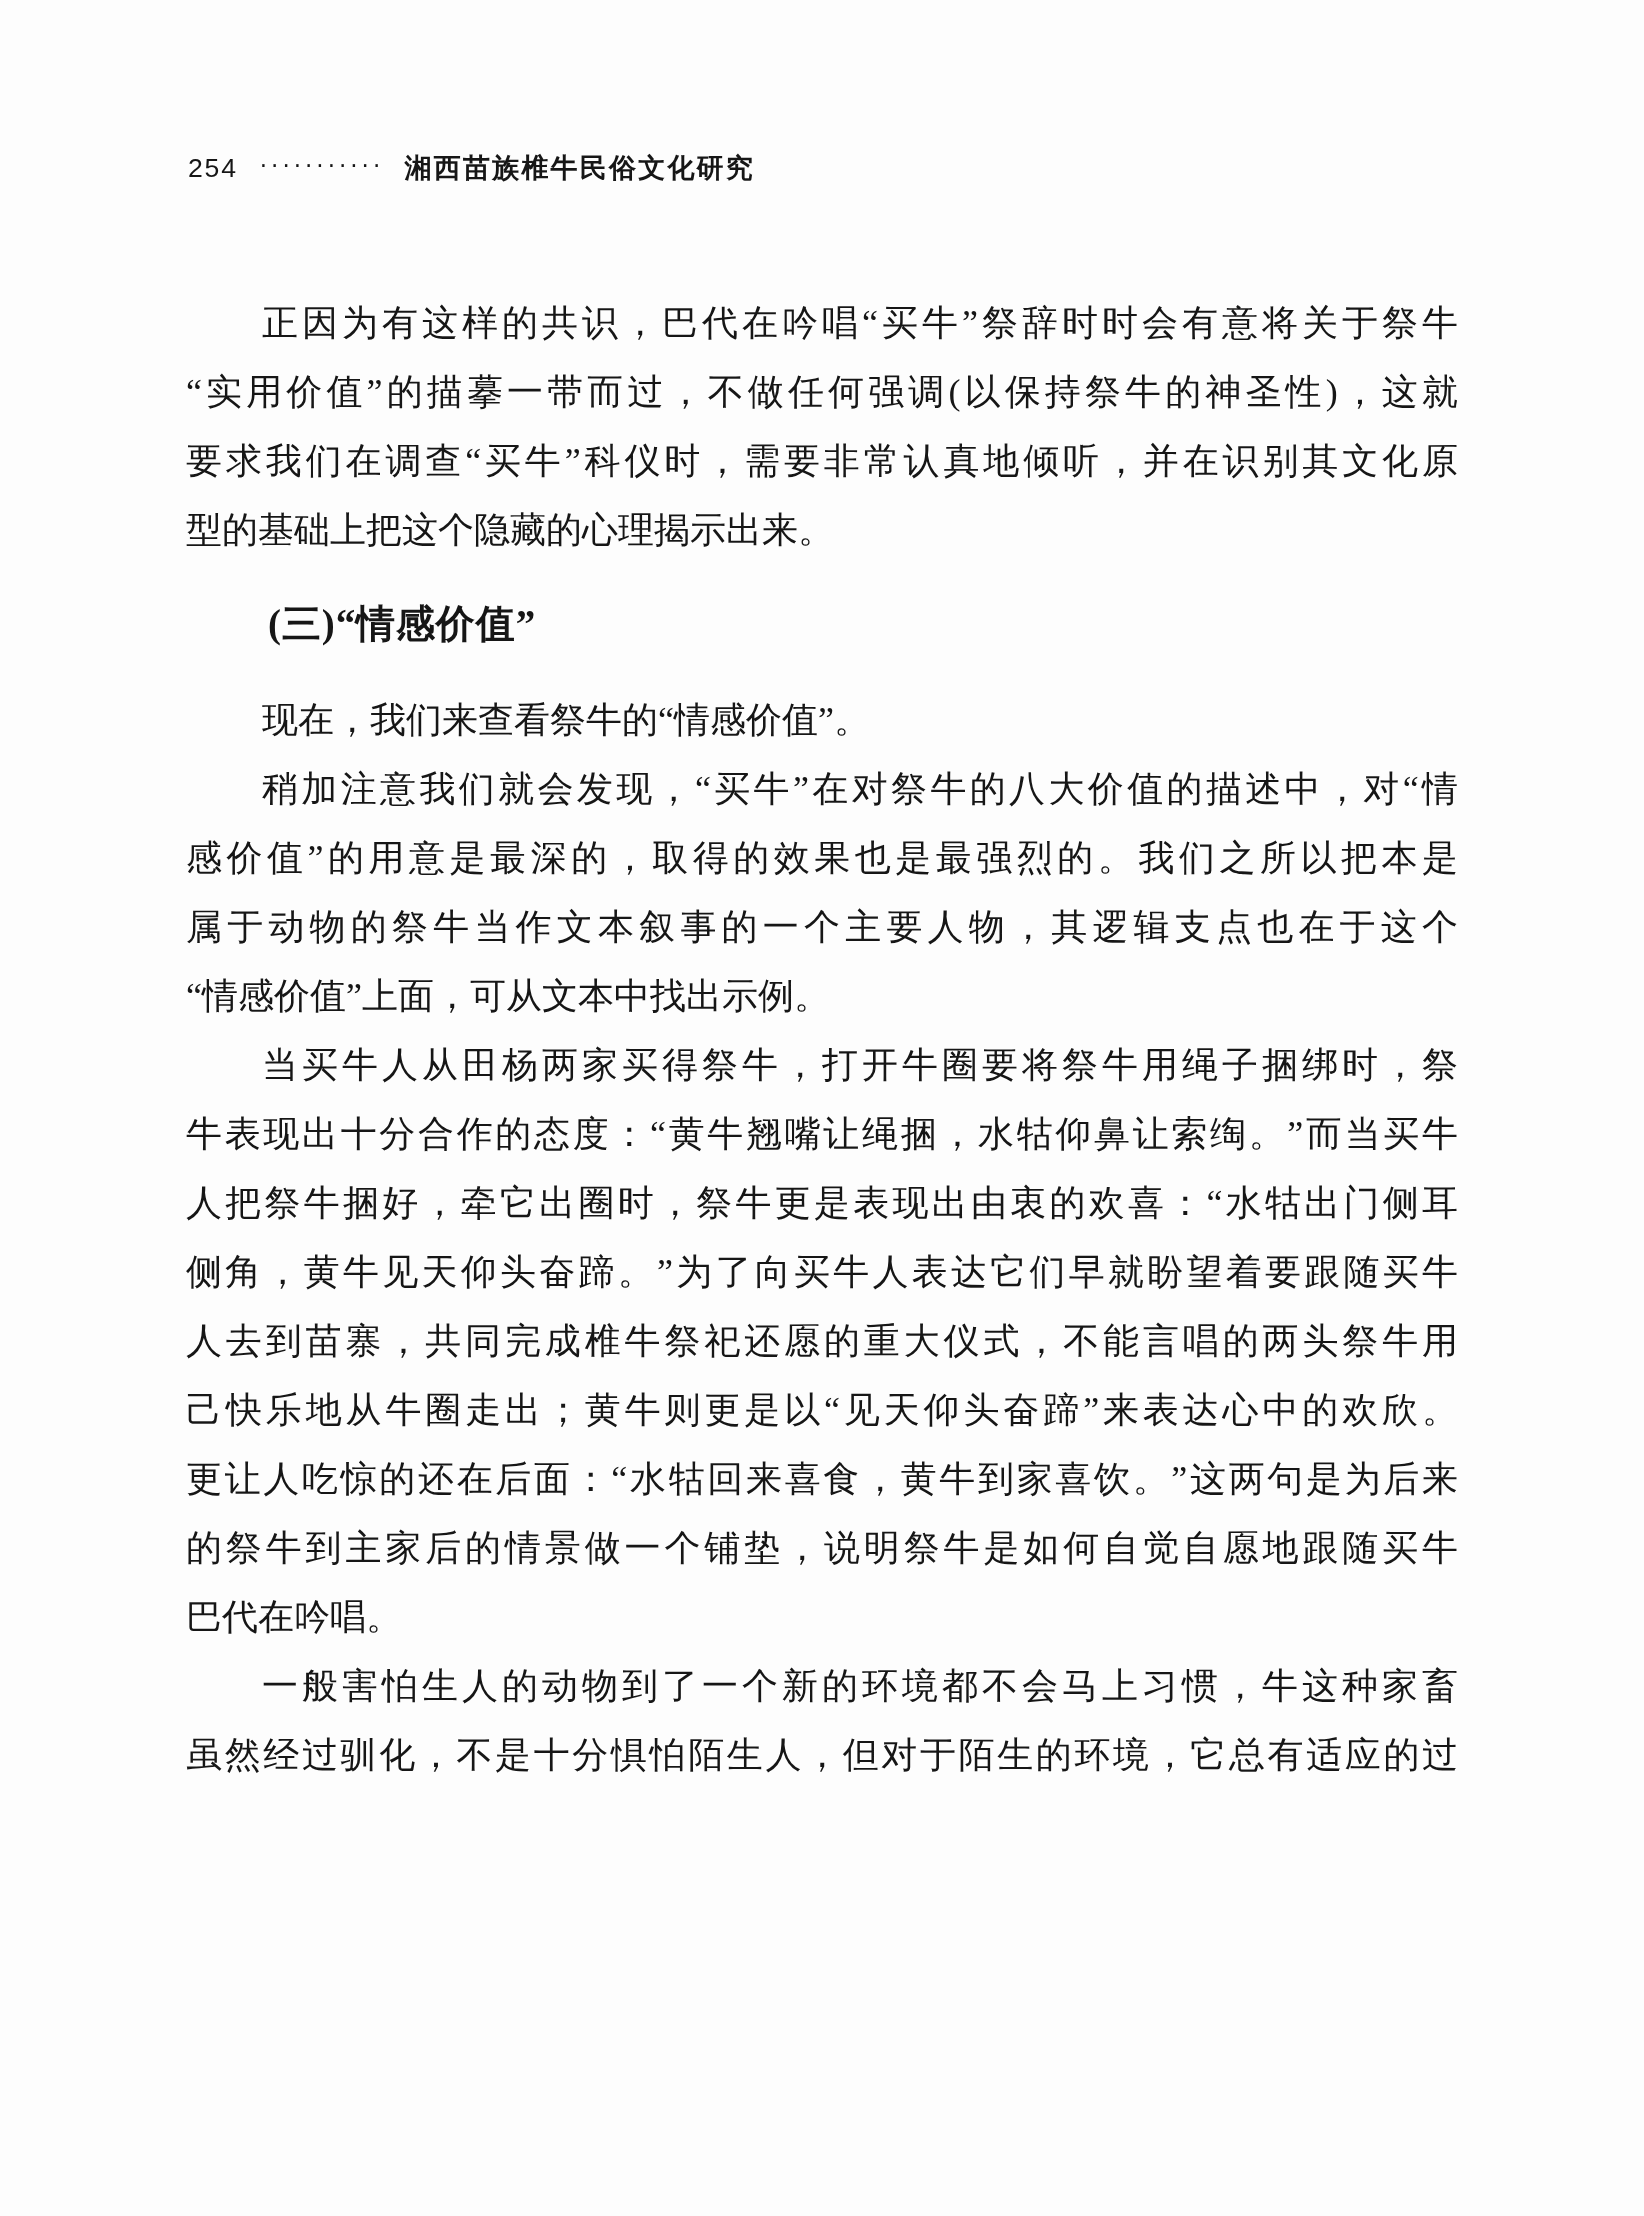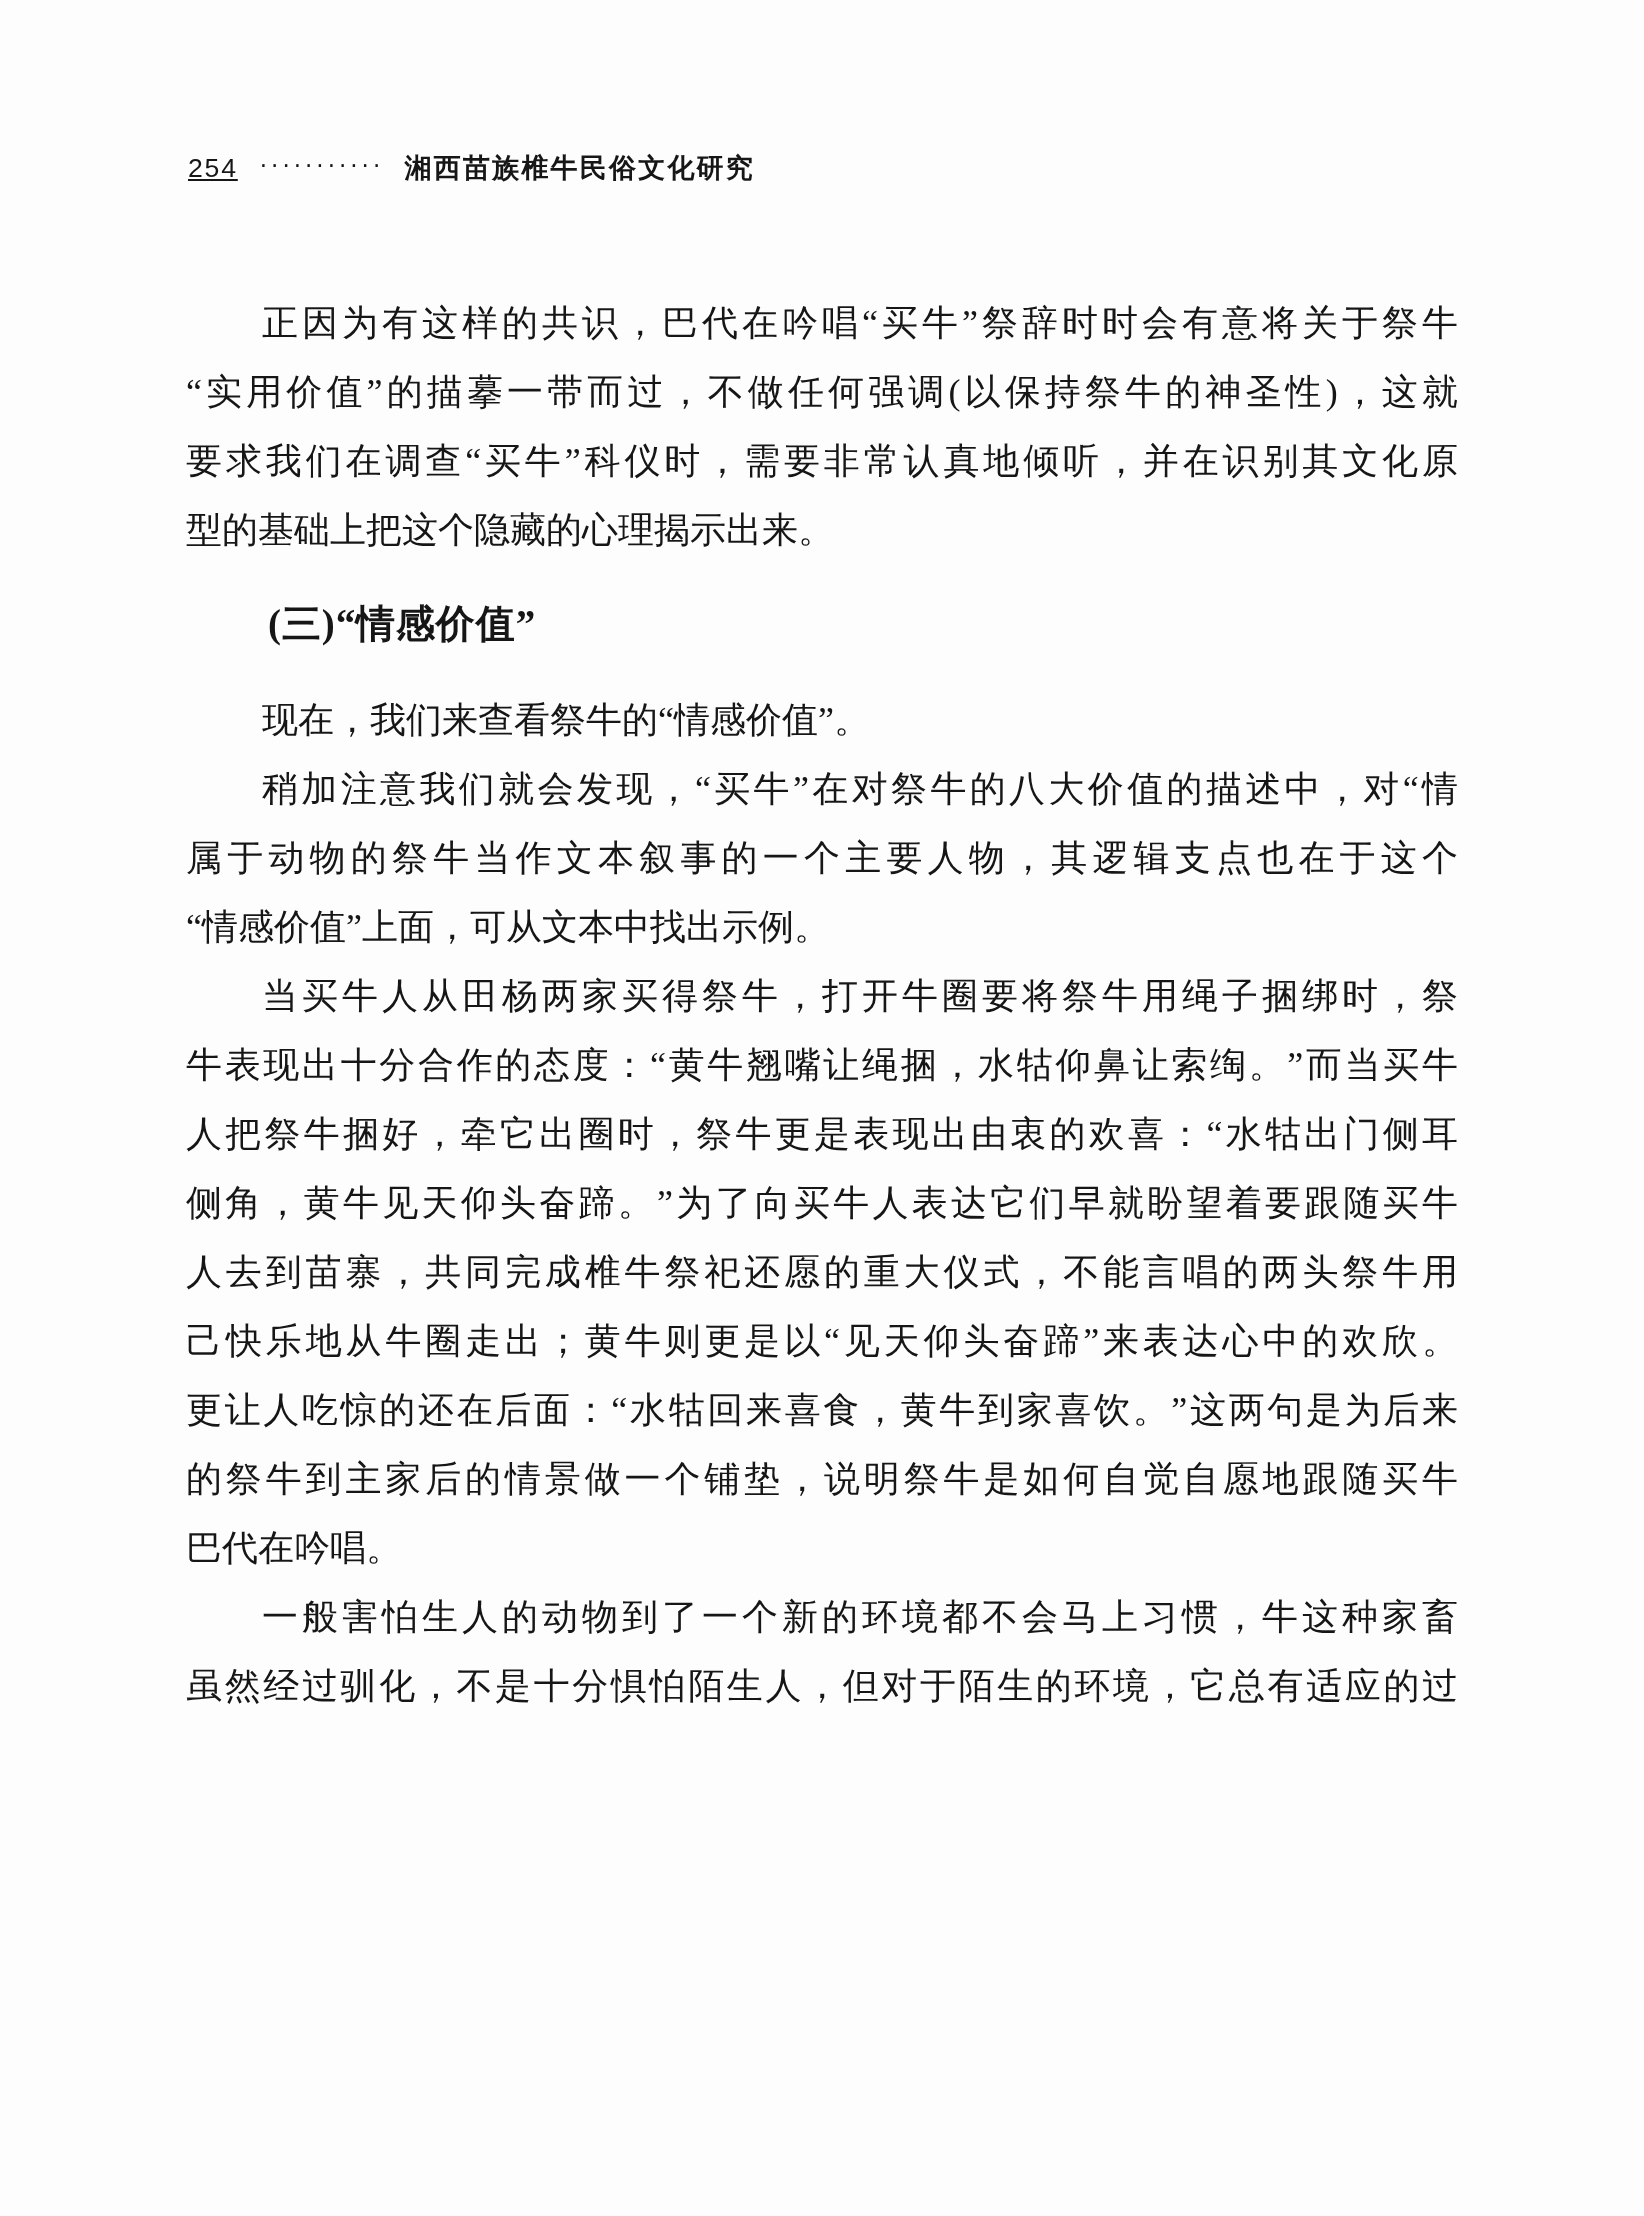--- a/index.html
+++ b/index.html
@@ -23,21 +23,20 @@
     top: 150px;
     display: flex;
     align-items: baseline;
     white-space: nowrap;
   }
   .pagenum {
     font-family: "Liberation Sans", "DejaVu Sans", sans-serif;
     font-size: 26.6px;
     letter-spacing: 1.8px;
     font-weight: 400;
-    text-decoration: underline;
   }
   .leader {
     font-family: "DejaVu Sans", sans-serif;
     font-size: 23px;
     letter-spacing: 4px;
     margin: 0 20.4px 0 22px;
     position: relative;
     top: -2.7px;
   }
   .rtitle {
@@ -102,20 +101,21 @@
     </div>
 
     <h3 class="heading">(三)“情感价值”</h3>
 
     <div class="para">
       <div class="line end ind">现在，我们来查看祭牛的“情感价值”。</div>
     </div>
 
     <div class="para">
       <div class="line j ind">稍加注意我们就会发现，“买牛”在对祭牛的八大价值的描述中，对“情</div>
+      <div class="line j">感价值”的用意是最深的，取得的效果也是最强烈的。我们之所以把本是</div>
       <div class="line j">属于动物的祭牛当作文本叙事的一个主要人物，其逻辑支点也在于这个</div>
       <div class="line end">“情感价值”上面，可从文本中找出示例。</div>
     </div>
 
     <div class="para">
       <div class="line j ind">当买牛人从田杨两家买得祭牛，打开牛圈要将祭牛用绳子捆绑时，祭</div>
       <div class="line j">牛表现出十分合作的态度：“黄牛翘嘴让绳捆，水牯仰鼻让索绹。”而当买牛</div>
       <div class="line j">人把祭牛捆好，牵它出圈时，祭牛更是表现出由衷的欢喜：“水牯出门侧耳</div>
       <div class="line j">侧角，黄牛见天仰头奋蹄。”为了向买牛人表达它们早就盼望着要跟随买牛</div>
       <div class="line j">人去到苗寨，共同完成椎牛祭祀还愿的重大仪式，不能言唱的两头祭牛用</div>

